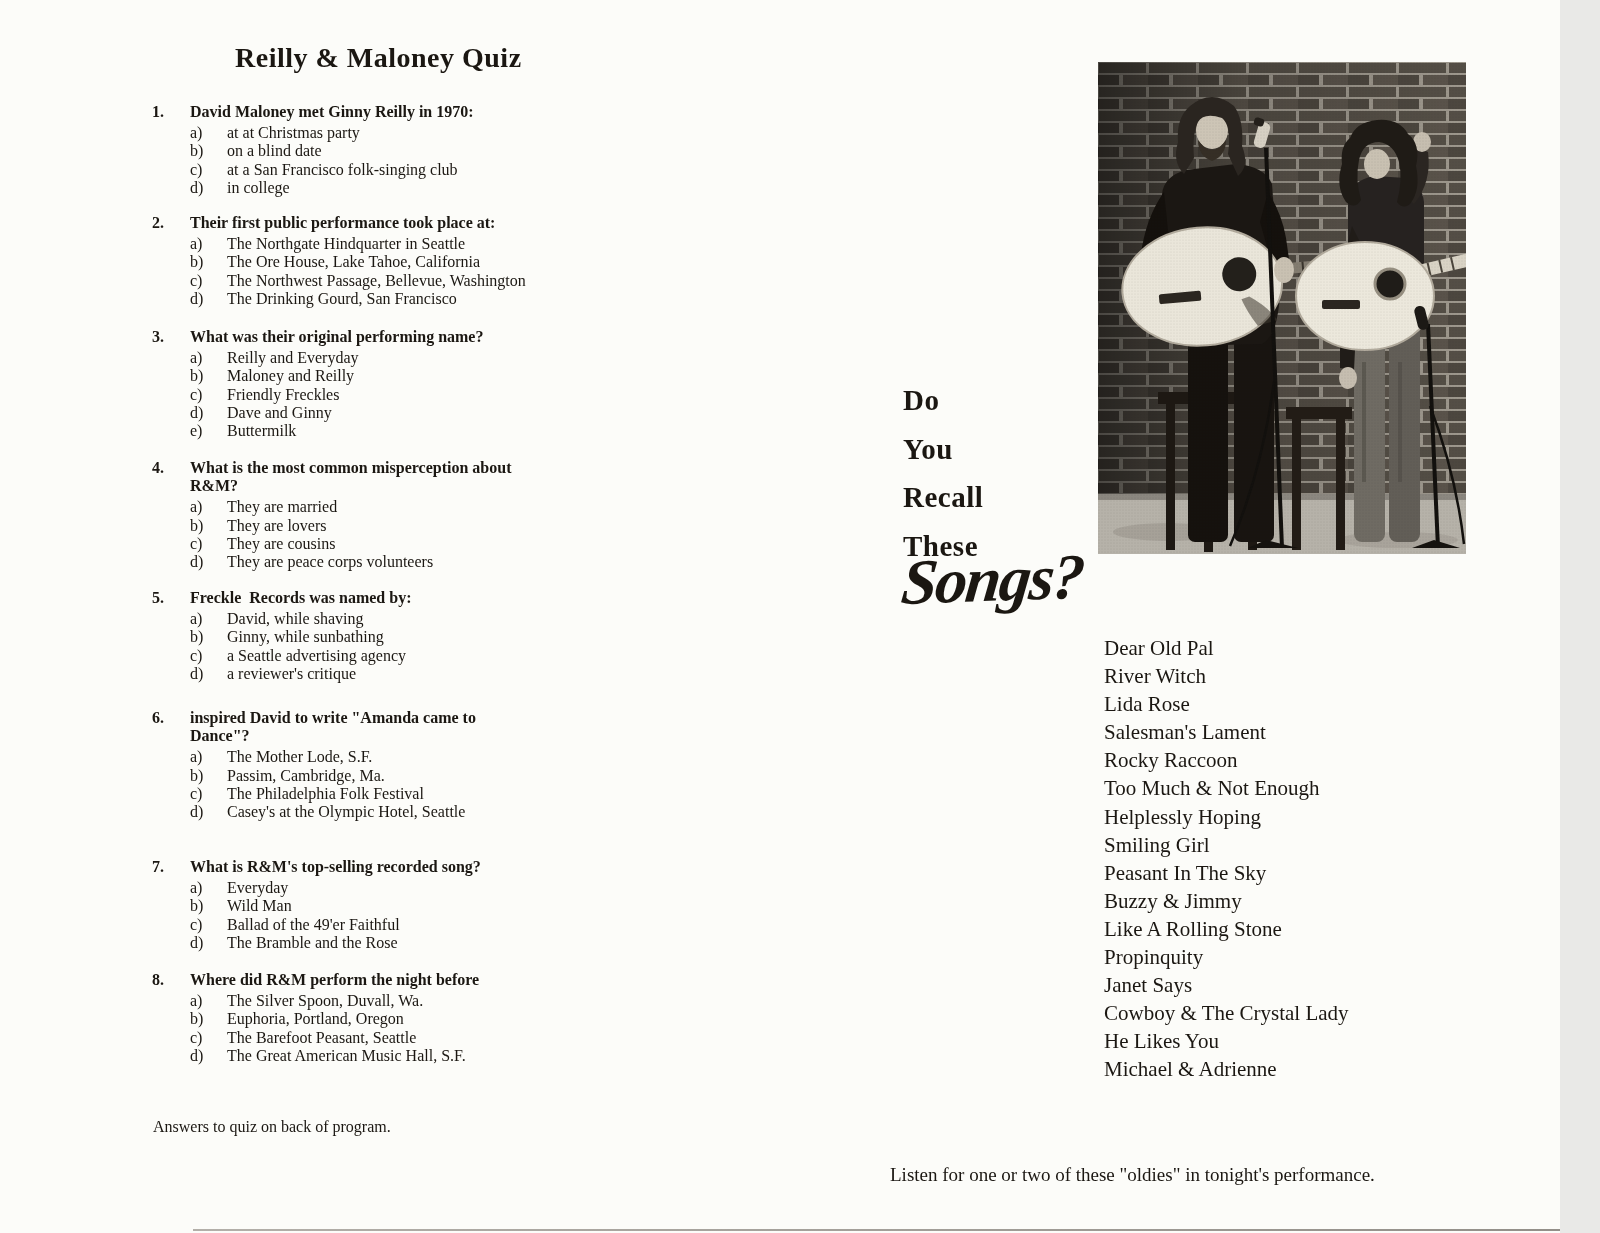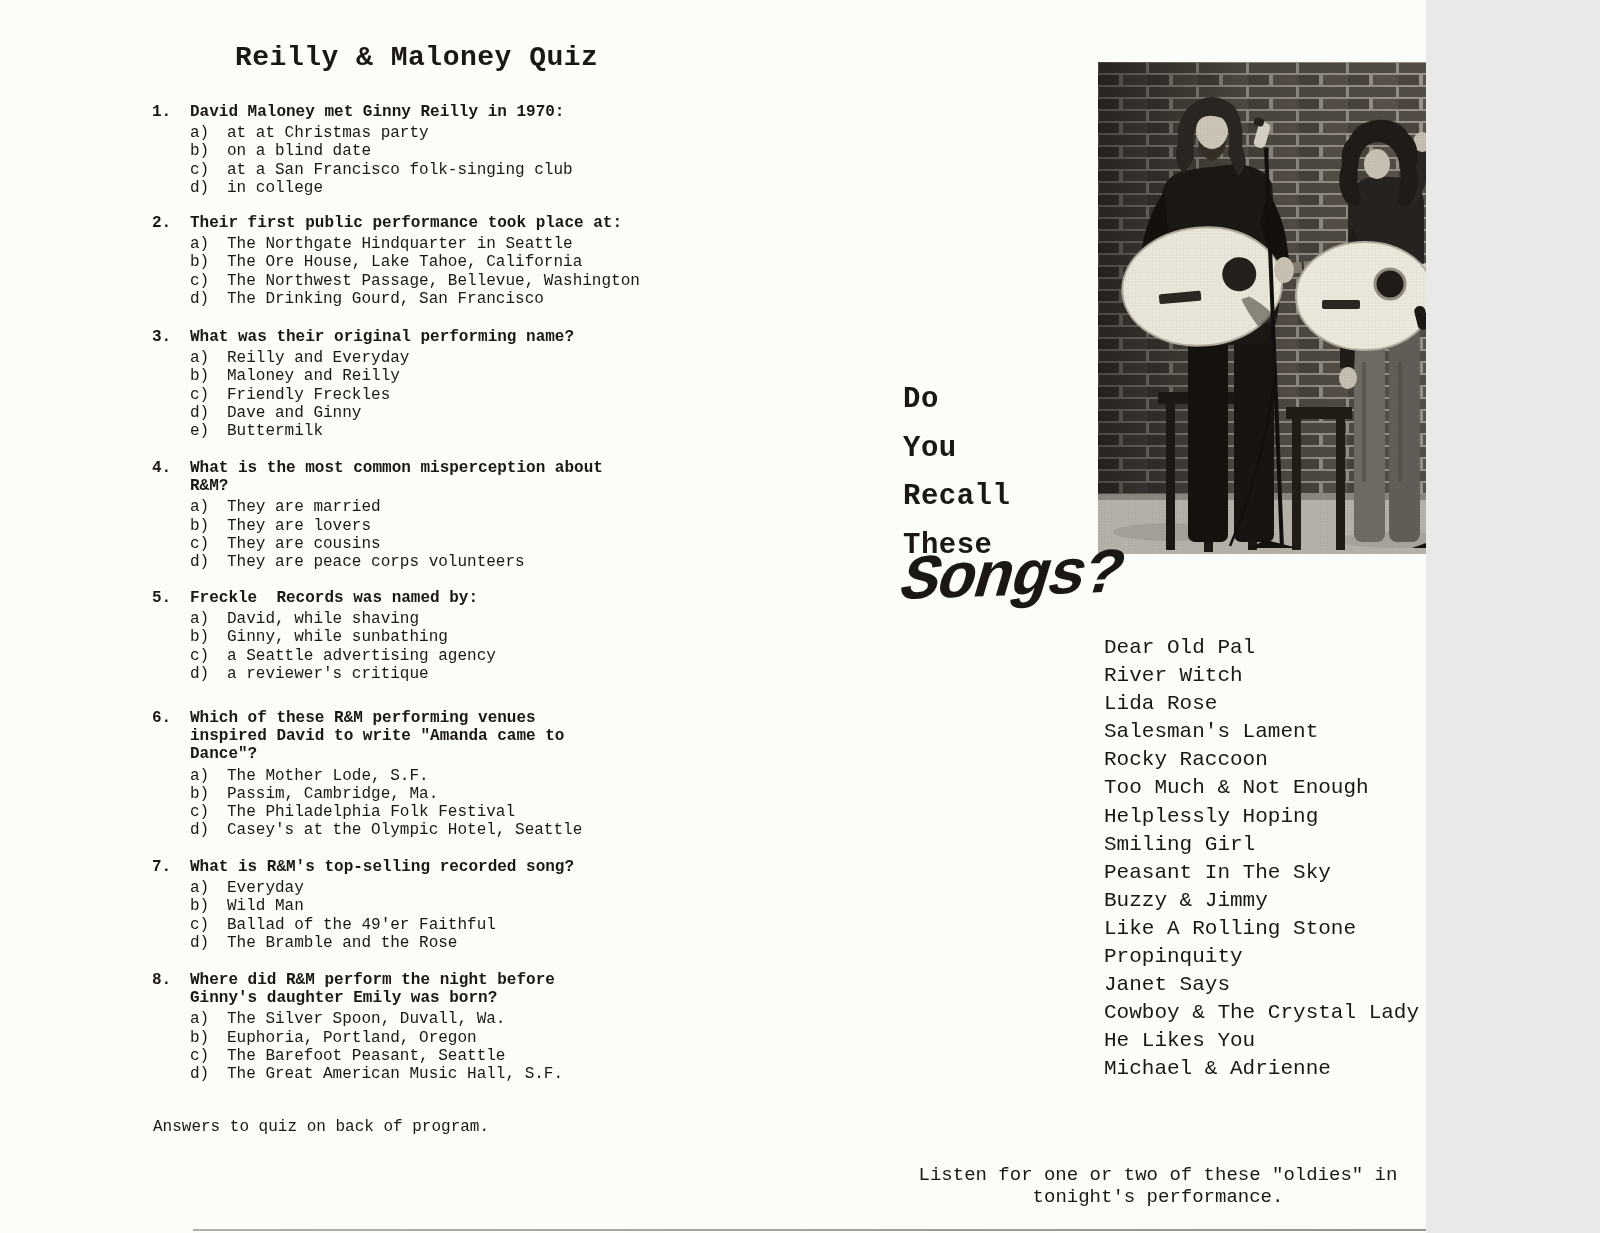--- a/index.html
+++ b/index.html
@@ -1,20 +1,20 @@
 <!DOCTYPE html>
 <html style="--paper: #fcfcf9; --ink: #1b1712;"><head>
 <meta charset="utf-8">
 <style>
   :root { --paper:#fcfcf9; --ink:#1b1712; }
   html,body { margin:0; padding:0; background:#e9e9e7; }
   #page {
-    position:relative; width:1426px; height:1233px;
+    position:relative; width:1560px; height:1233px;
     background:var(--paper); color:var(--ink); overflow:hidden;
-    font-family:Liberation Mono, monospace;
+    font-family:Liberation Serif, serif;
   }
   .quiz-title {
     position:absolute; left:235px; top:42px;
     font-size:28px; font-weight:bold; letter-spacing:.5px;
   }
   .qblock { position:absolute; left:152px; width:566px; display:flex; }
   .qnum  { width:38px; font-weight:bold; font-size:16px; line-height:18.2px; }
   .qbody { flex:1; font-size:16px; line-height:18.2px; }
   .qhead { margin-bottom:3px; }
   .qline { font-weight:bold; white-space:pre-wrap; }
@@ -311,21 +311,20 @@
         <div class="opt">
           <span class="olet">d)</span>
           <span class="otext">a reviewer's critique</span>
         </div>
       </div>
     </div>
     <div class="qblock" style="top: 709px;">
       <div class="qnum">6.</div>
       <div class="qbody">
         <div class="qhead">
-          <div class="qline">Which of these R&amp;M performing venues</div>
           <div class="qline">inspired David to write "Amanda came to</div>
           <div class="qline">Dance"?</div>
         </div>
         <div class="opt">
           <span class="olet">a)</span>
           <span class="otext">The Mother Lode, S.F.</span>
         </div>
         <div class="opt">
           <span class="olet">b)</span>
           <span class="otext">Passim, Cambridge, Ma.</span>
@@ -362,21 +361,20 @@
           <span class="olet">d)</span>
           <span class="otext">The Bramble and the Rose</span>
         </div>
       </div>
     </div>
     <div class="qblock" style="top: 971px;">
       <div class="qnum">8.</div>
       <div class="qbody">
         <div class="qhead">
           <div class="qline">Where did R&amp;M perform the night before</div>
-          <div class="qline">Ginny's daughter Emily was born?</div>
         </div>
         <div class="opt">
           <span class="olet">a)</span>
           <span class="otext">The Silver Spoon, Duvall, Wa.</span>
         </div>
         <div class="opt">
           <span class="olet">b)</span>
           <span class="otext">Euphoria, Portland, Oregon</span>
         </div>
         <div class="opt">

